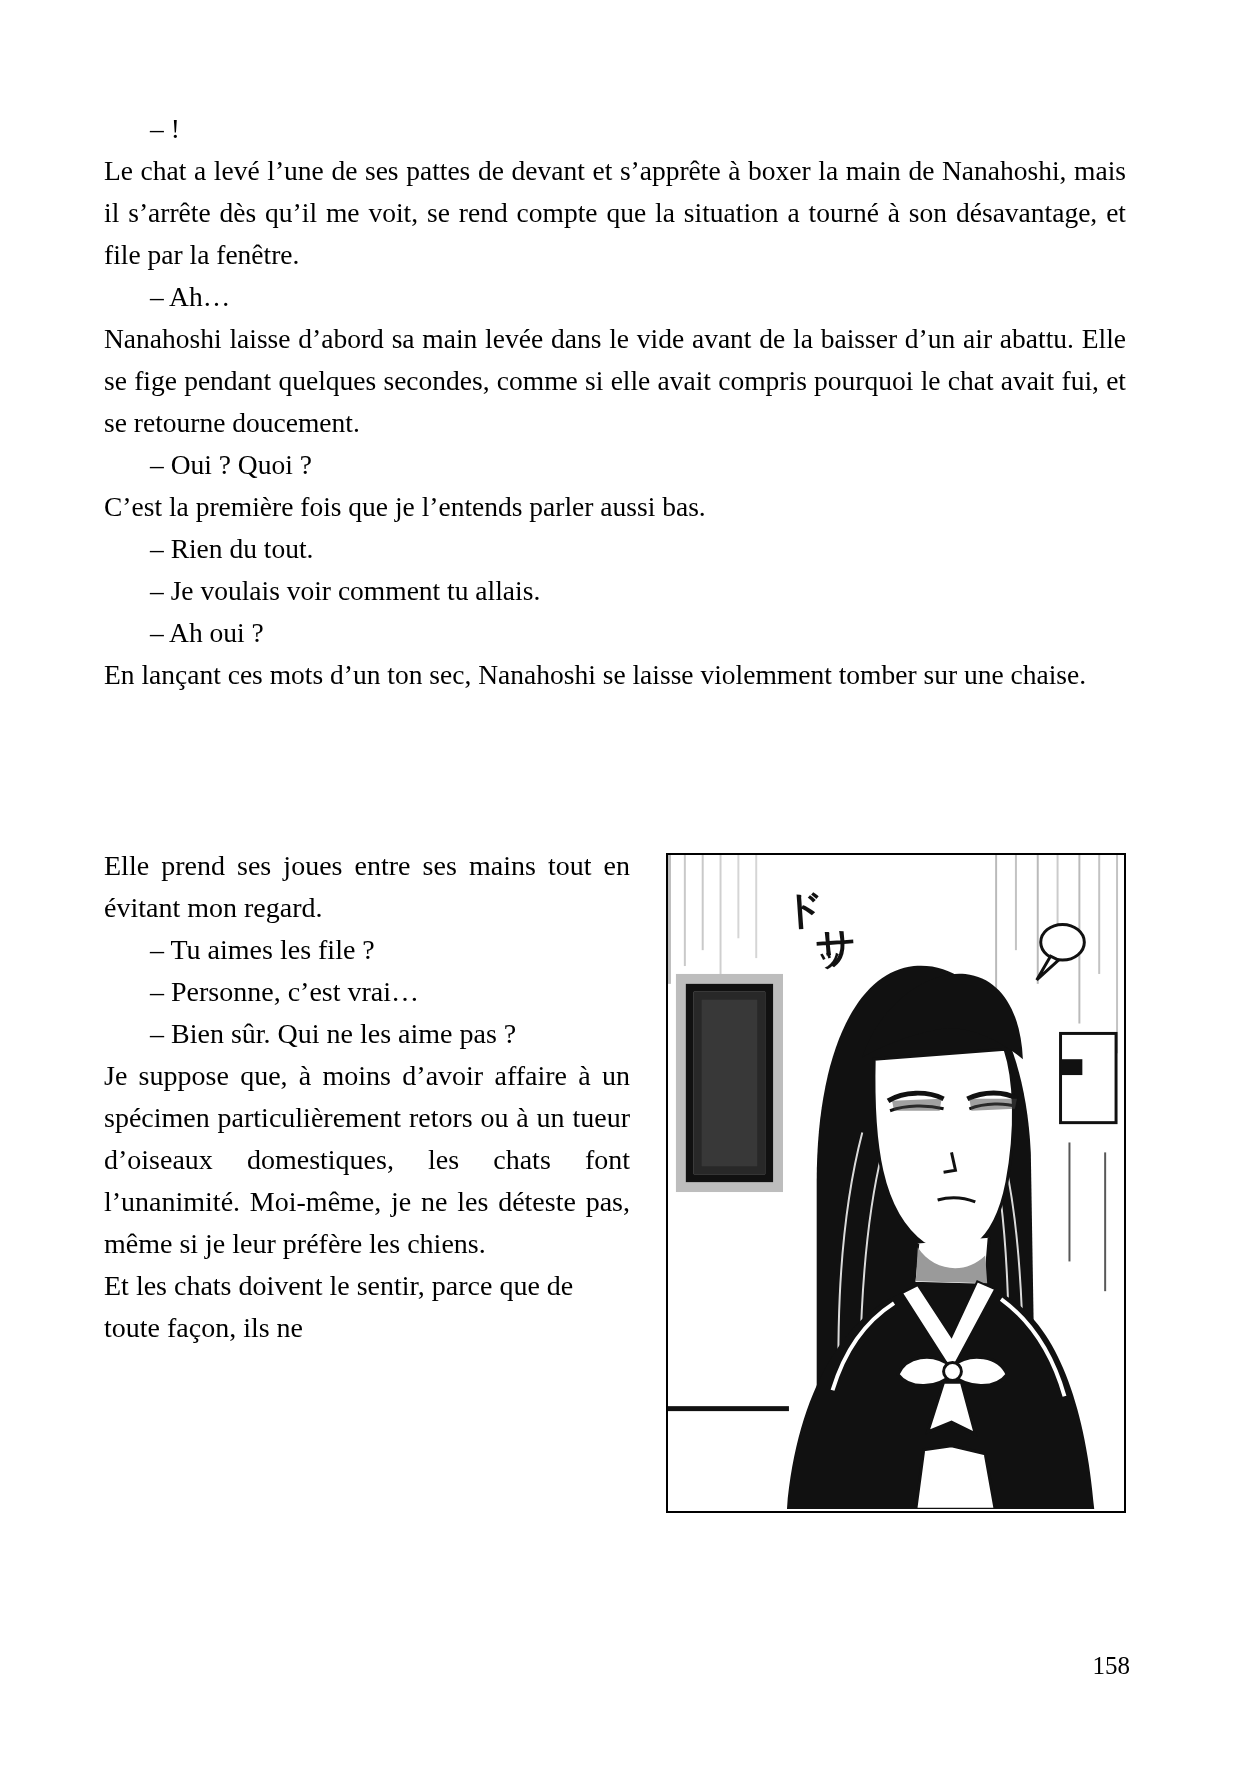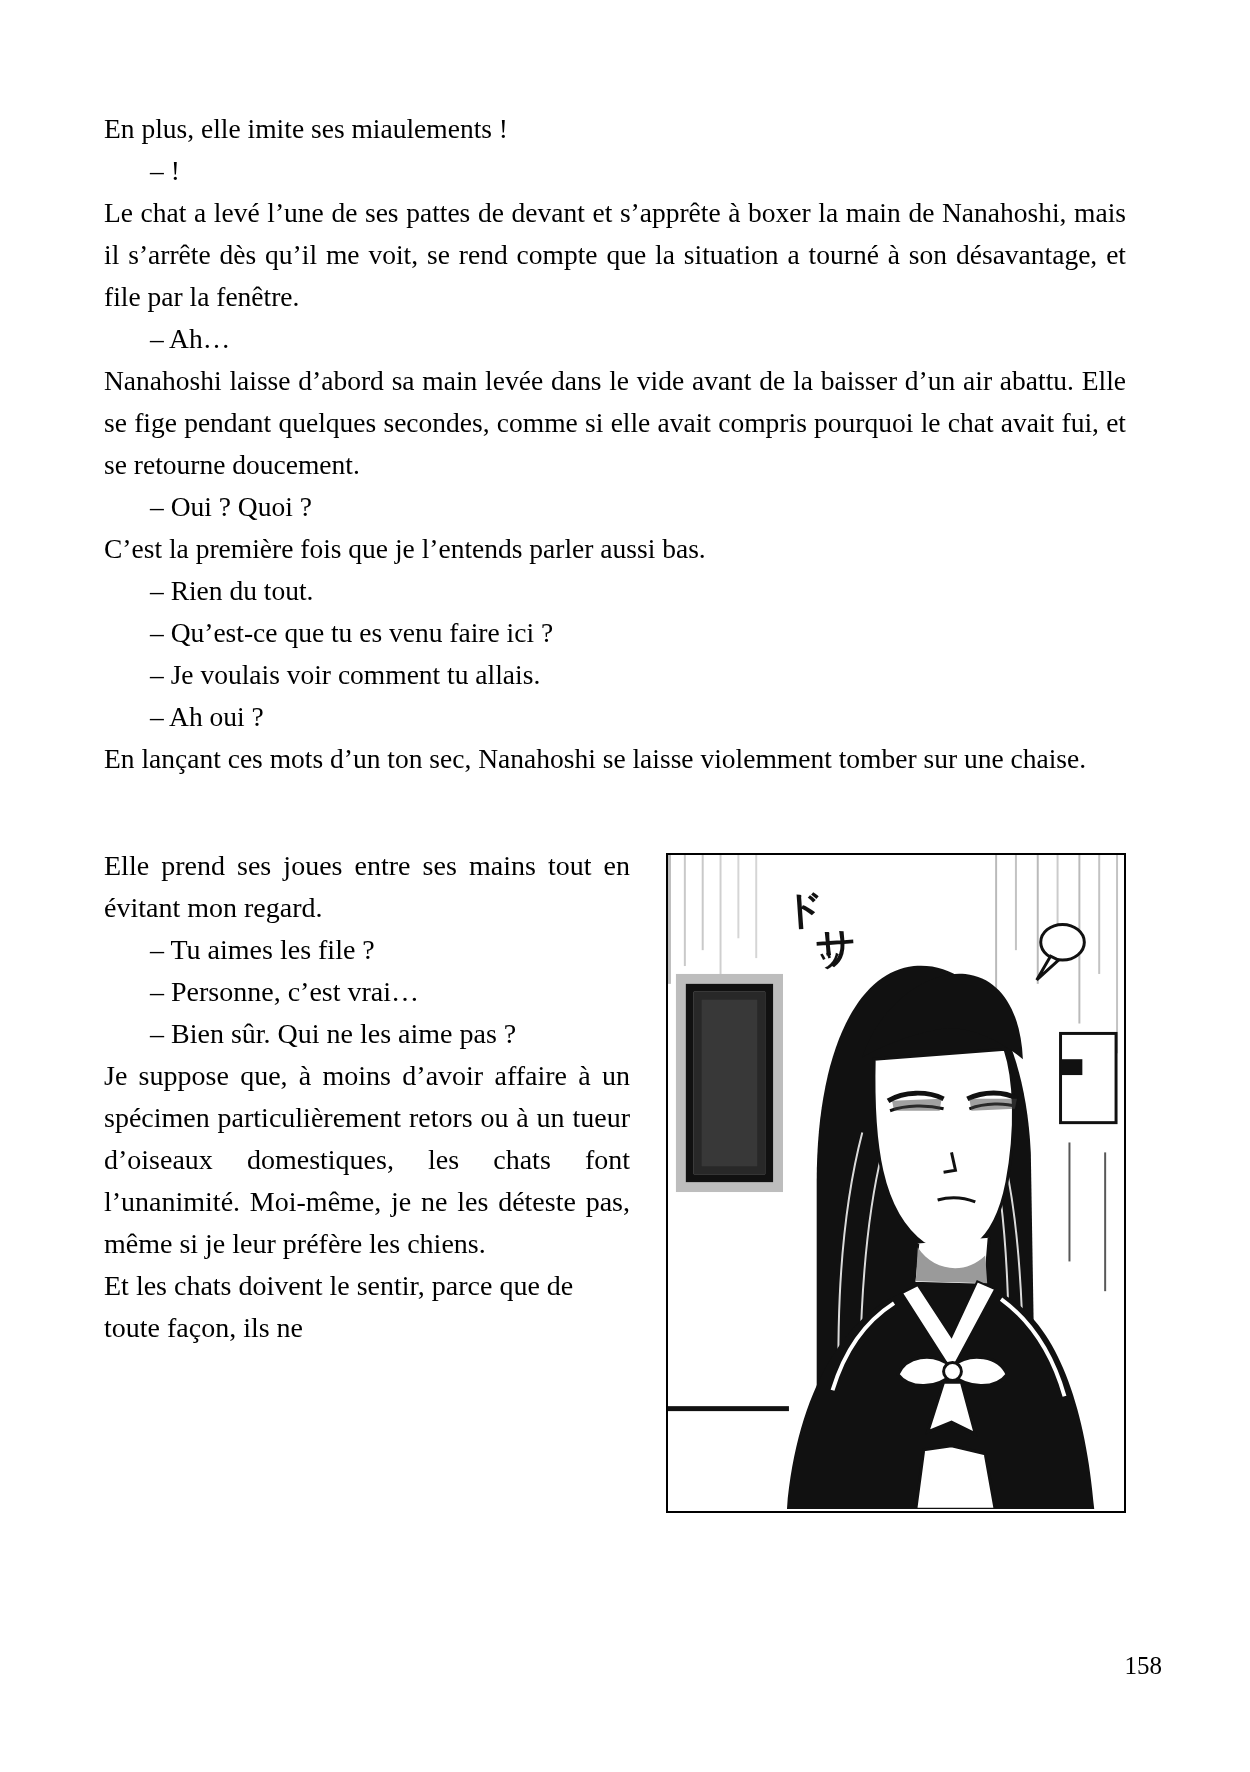--- a/index.html
+++ b/index.html
@@ -62,43 +62,41 @@
     left: 104px;
     top: 845px;
     width: 1022px;
   }
   .figwrap p {
     font-size: 28px;
     line-height: 42px;
   }
   .pagenum {
     position: absolute;
-    right: 88px;
+    right: 120px;
     bottom: 92px;
     font-size: 25px;
     font-family: "Liberation Serif", serif;
   }
   
   svg { display: block; }
 </style>
 </head>
 <body>
 
 <div class="page">
 
   <div class="content">
-    <p class="plain">En plus, elle imite ses miaulements !</p>
     <p class="indent nojust">– !</p>
     <p class="plain">Le chat a levé l’une de ses pattes de devant et s’apprête à boxer la main de Nanahoshi, mais il s’arrête dès qu’il me voit, se rend compte que la situation a tourné à son désavantage, et file par la fenêtre.</p>
     <p class="indent nojust">– Ah…</p>
     <p class="plain">Nanahoshi laisse d’abord sa main levée dans le vide avant de la baisser d’un air abattu. Elle se fige pendant quelques secondes, comme si elle avait compris pourquoi le chat avait fui, et se retourne doucement.</p>
     <p class="indent nojust">– Oui ? Quoi ?</p>
     <p class="plain nojust">C’est la première fois que je l’entends parler aussi bas.</p>
     <p class="indent nojust">– Rien du tout.</p>
-    <p class="indent nojust">– Qu’est-ce que tu es venu faire ici ?</p>
     <p class="indent nojust">– Je voulais voir comment tu allais.</p>
     <p class="indent nojust">– Ah oui ?</p>
     <p class="plain">En lançant ces mots d’un ton sec, Nanahoshi se laisse violemment tomber sur une chaise.</p>
   </div>
 
   <div class="figwrap">
 
     <div class="figure">
       <svg class="art" viewBox="0 0 460 660" preserveAspectRatio="none">
 

